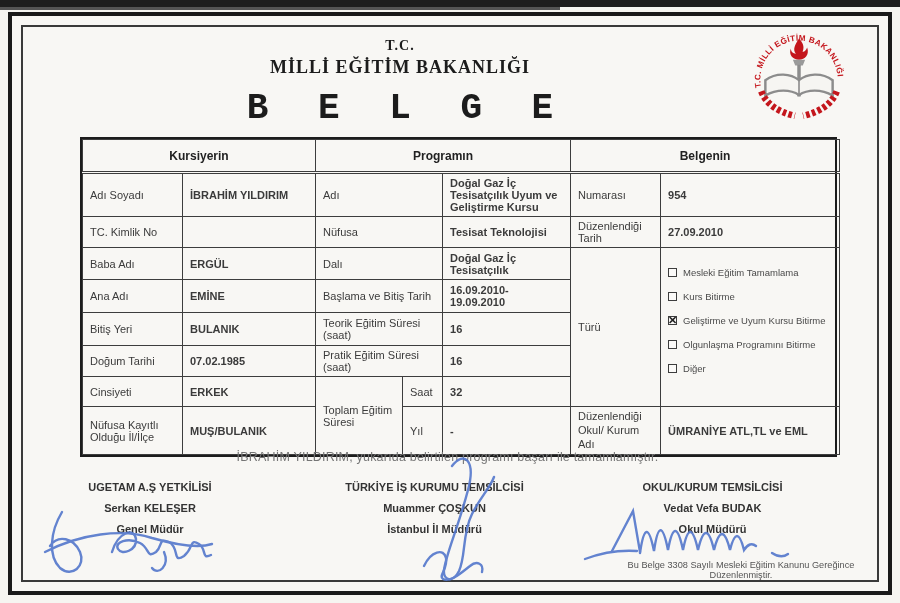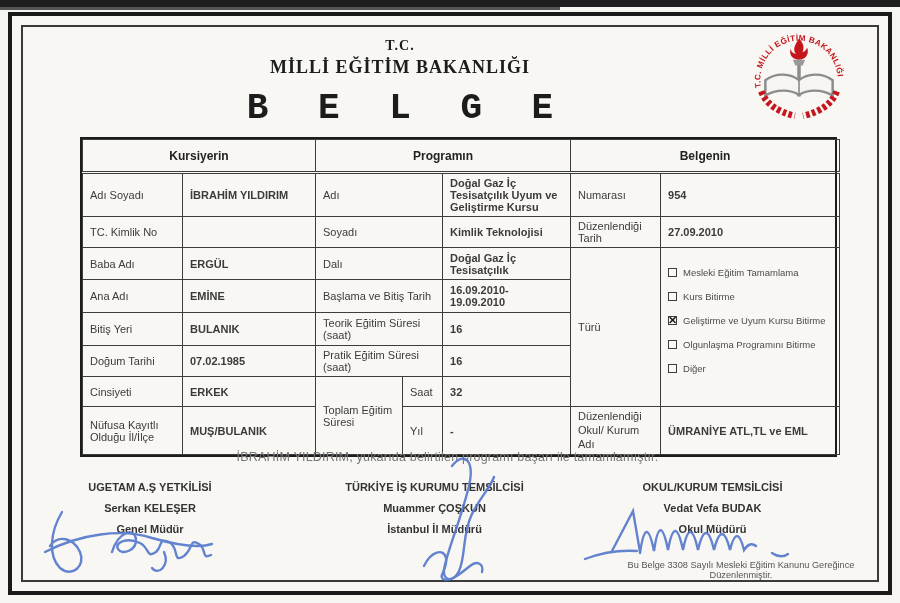--- a/index.html
+++ b/index.html
@@ -110,22 +110,22 @@
     <td>Adı Soyadı</td>
     <td class="val dl">İBRAHİM YILDIRIM</td>
     <td colspan="2" class="dl">Adı</td>
     <td class="val dl">Doğal Gaz İç Tesisatçılık Uyum ve Geliştirme Kursu</td>
     <td class="dl">Numarası</td>
     <td class="val dl">954</td>
   </tr>
   <tr style="height:25px">
     <td>TC. Kimlik No</td>
     <td class="val dl"></td>
-    <td colspan="2" class="dl">Soyadı</td>
-    <td class="val dl">Kimlik Teknolojisi</td>
+    <td colspan="2" class="dl">Nüfusa</td>
+    <td class="val dl">Tesisat Teknolojisi</td>
     <td class="dl">Düzenlendiği Tarih</td>
     <td class="val dl">27.09.2010</td>
   </tr>
   <tr style="height:32px">
     <td>Baba Adı</td>
     <td class="val dl">ERGÜL</td>
     <td colspan="2" class="dl">Dalı</td>
     <td class="val dl">Doğal Gaz İç Tesisatçılık</td>
     <td rowspan="5" class="dl">Türü</td>
     <td rowspan="5" class="dl chk-cell">

